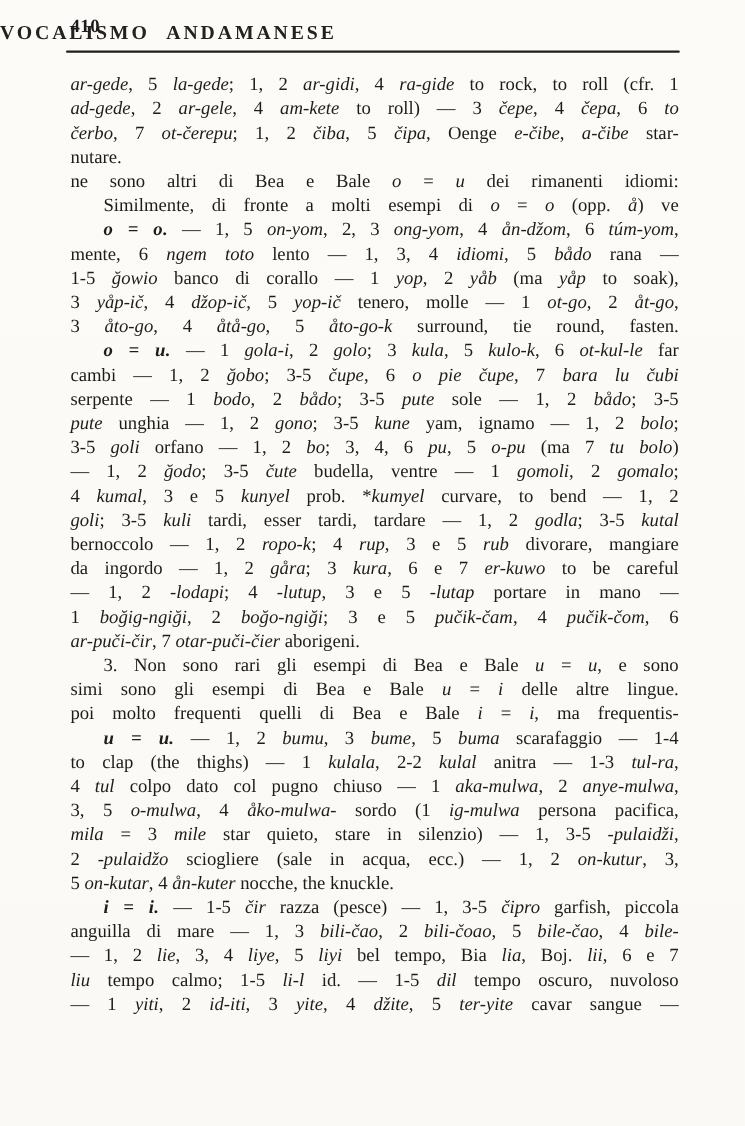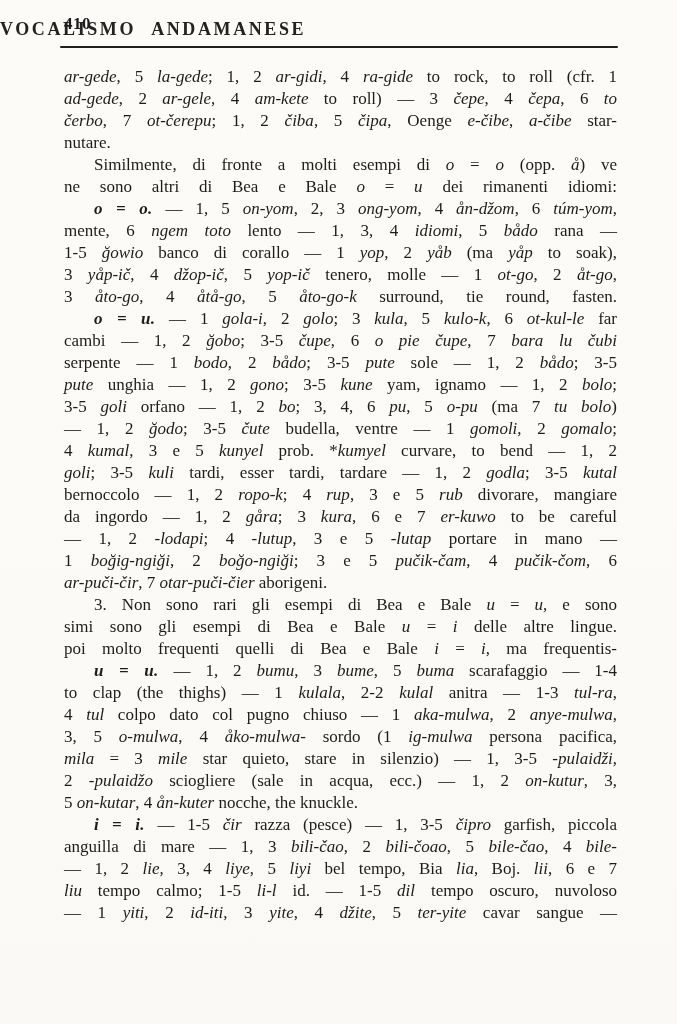--- a/index.html
+++ b/index.html
@@ -65,22 +65,22 @@
   <div class="page-header">
     <span class="page-number">410</span>
     <div class="running-title">VOCALISMO ANDAMANESE</div>
   </div>
   <div class="header-rule"></div>
   <div class="page-body">
       <div class="line"><span class="i">ar-gede</span><span class="r">, 5 </span><span class="i">la-gede</span><span class="r">; 1, 2 </span><span class="i">ar-gidi</span><span class="r">, 4 </span><span class="i">ra-gide</span><span class="r"> to rock, to roll (cfr. 1</span></div>
       <div class="line"><span class="i">ad-gede</span><span class="r">, 2 </span><span class="i">ar-gele</span><span class="r">, 4 </span><span class="i">am-kete</span><span class="r"> to roll) — 3 </span><span class="i">čepe</span><span class="r">, 4 </span><span class="i">čepa</span><span class="r">, 6 </span><span class="i">to</span></div>
       <div class="line"><span class="i">čerbo</span><span class="r">, 7 </span><span class="i">ot-čerepu</span><span class="r">; 1, 2 </span><span class="i">čiba</span><span class="r">, 5 </span><span class="i">čipa</span><span class="r">, Oenge </span><span class="i">e-čibe</span><span class="r">, </span><span class="i">a-čibe</span><span class="r"> star-</span></div>
       <div class="line flush"><span class="r">nutare.</span></div>
+      <div class="line"><span class="r">ne sono altri di Bea e Bale </span><span class="i">o</span><span class="r"> = </span><span class="i">u</span><span class="r"> dei rimanenti idiomi:</span></div>
       <div class="line indent"><span class="r">Similmente, di fronte a molti esempi di </span><span class="i">o</span><span class="r"> = </span><span class="i">o</span><span class="r"> (opp. </span><span class="i">å</span><span class="r">) ve</span></div>
-      <div class="line"><span class="r">ne sono altri di Bea e Bale </span><span class="i">o</span><span class="r"> = </span><span class="i">u</span><span class="r"> dei rimanenti idiomi:</span></div>
       <div class="line indent"><span class="bi">o = o.</span><span class="r"> — 1, 5 </span><span class="i">on-yom</span><span class="r">, 2, 3 </span><span class="i">ong-yom</span><span class="r">, 4 </span><span class="i">ån-džom</span><span class="r">, 6 </span><span class="i">túm-yom</span><span class="r">,</span></div>
       <div class="line"><span class="r">mente, 6 </span><span class="i">ngem toto</span><span class="r"> lento — 1, 3, 4 </span><span class="i">idiomi</span><span class="r">, 5 </span><span class="i">bådo</span><span class="r"> rana —</span></div>
       <div class="line"><span class="r">1-5 </span><span class="i">ğowio</span><span class="r"> banco di corallo — 1 </span><span class="i">yop</span><span class="r">, 2 </span><span class="i">yåb</span><span class="r"> (ma </span><span class="i">yåp</span><span class="r"> to soak),</span></div>
       <div class="line"><span class="r">3 </span><span class="i">yåp-ič</span><span class="r">, 4 </span><span class="i">džop-ič</span><span class="r">, 5 </span><span class="i">yop-ič</span><span class="r"> tenero, molle — 1 </span><span class="i">ot-go</span><span class="r">, 2 </span><span class="i">åt-go</span><span class="r">,</span></div>
       <div class="line"><span class="r">3 </span><span class="i">åto-go</span><span class="r">, 4 </span><span class="i">åtå-go</span><span class="r">, 5 </span><span class="i">åto-go-k</span><span class="r"> surround, tie round, fasten.</span></div>
       <div class="line indent"><span class="bi">o = u.</span><span class="r"> — 1 </span><span class="i">gola-i</span><span class="r">, 2 </span><span class="i">golo</span><span class="r">; 3 </span><span class="i">kula</span><span class="r">, 5 </span><span class="i">kulo-k</span><span class="r">, 6 </span><span class="i">ot-kul-le</span><span class="r"> far</span></div>
       <div class="line"><span class="r">cambi — 1, 2 </span><span class="i">ğobo</span><span class="r">; 3-5 </span><span class="i">čupe</span><span class="r">, 6 </span><span class="i">o pie čupe</span><span class="r">, 7 </span><span class="i">bara lu čubi</span></div>
       <div class="line"><span class="r">serpente — 1 </span><span class="i">bodo</span><span class="r">, 2 </span><span class="i">bådo</span><span class="r">; 3-5 </span><span class="i">pute</span><span class="r"> sole — 1, 2 </span><span class="i">bådo</span><span class="r">; 3-5</span></div>
       <div class="line"><span class="i">pute</span><span class="r"> unghia — 1, 2 </span><span class="i">gono</span><span class="r">; 3-5 </span><span class="i">kune</span><span class="r"> yam, ignamo — 1, 2 </span><span class="i">bolo</span><span class="r">;</span></div>
       <div class="line"><span class="r">3-5 </span><span class="i">goli</span><span class="r"> orfano — 1, 2 </span><span class="i">bo</span><span class="r">; 3, 4, 6 </span><span class="i">pu</span><span class="r">, 5 </span><span class="i">o-pu</span><span class="r"> (ma 7 </span><span class="i">tu bolo</span><span class="r">)</span></div>

